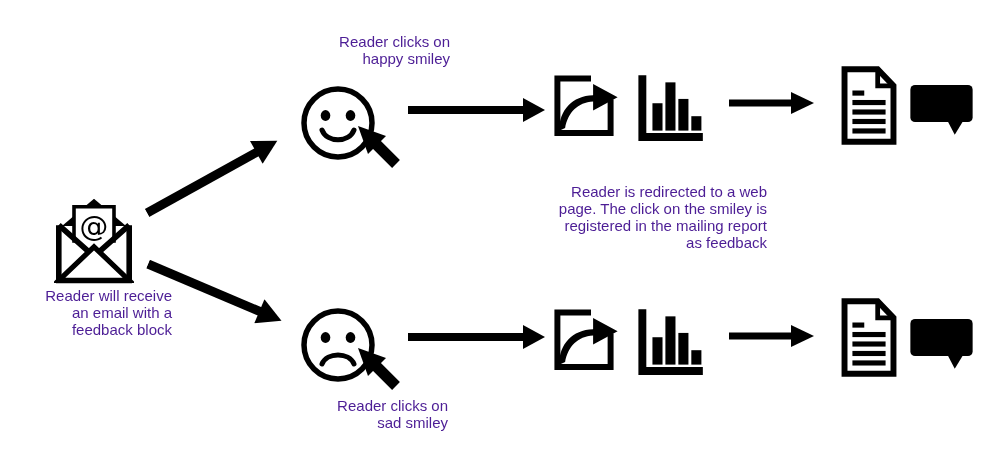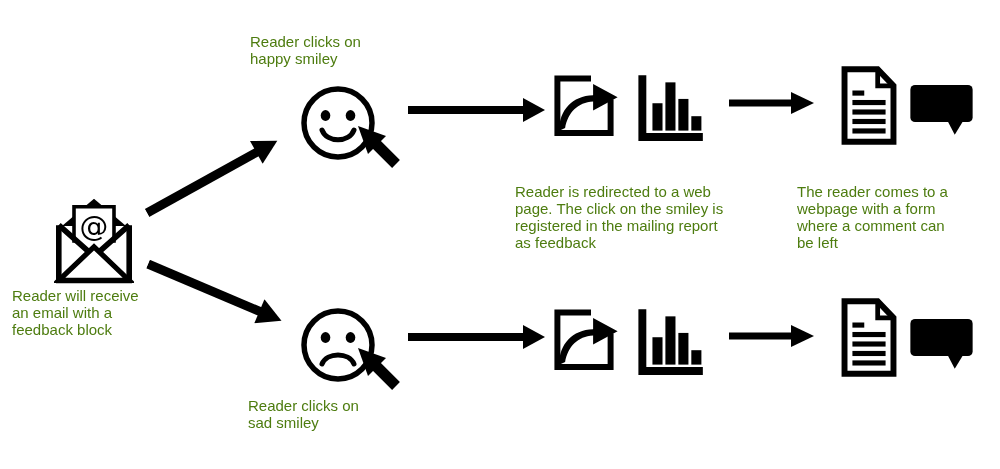--- a/index.html
+++ b/index.html
@@ -9,22 +9,22 @@
     height: 469px;
     background: #ffffff;
     overflow: hidden;
     font-family: "Liberation Sans", sans-serif;
   }
   .abs { position: absolute; }
   .cap {
     position: absolute;
     font-size: 15px;
     line-height: 1.14;
-    color: #4d7c0f;
-    text-align: left;
+    color: #4c1d95;
+    text-align: right;
     white-space: pre-line;
   }
   svg { display:block; }
   .diag { transform-origin: 0px 13px; }
 </style>
 </head>
 <body>
 
 <div id="stage">
 
@@ -137,24 +137,20 @@
       <use href="#sym-doc"></use>
     </svg>
   <svg class="abs" style="left:908px; top:83px;" width="67" height="53" viewBox="0 0 100 80">
       <use href="#sym-comment"></use>
     </svg>
 
   <div class="cap" style="left:515px; top:183px; width:252px;">Reader is redirected to a web
 page. The click on the smiley is
 registered in the mailing report
 as feedback</div>
-  <div class="cap" style="left:797px; top:183px; width:198px;">The reader comes to a
-webpage with a form
-where a comment can
-be left</div>
 
   <svg class="abs" style="left:408px; top:324px;" width="138" height="26">
     <line x1="0" y1="13" x2="118" y2="13" stroke="#000" stroke-width="8"></line>
     <polygon points="115,1 137,13 115,25" fill="#000"></polygon>
   </svg>
   <svg class="abs" style="left:549px; top:300px;" width="70" height="78" viewBox="0 0 100 100">
       <use href="#sym-share"></use>
     </svg>
   <svg class="abs" style="left:633px; top:307px;" width="72" height="72" viewBox="0 0 100 100">
       <use href="#sym-chart"></use>

